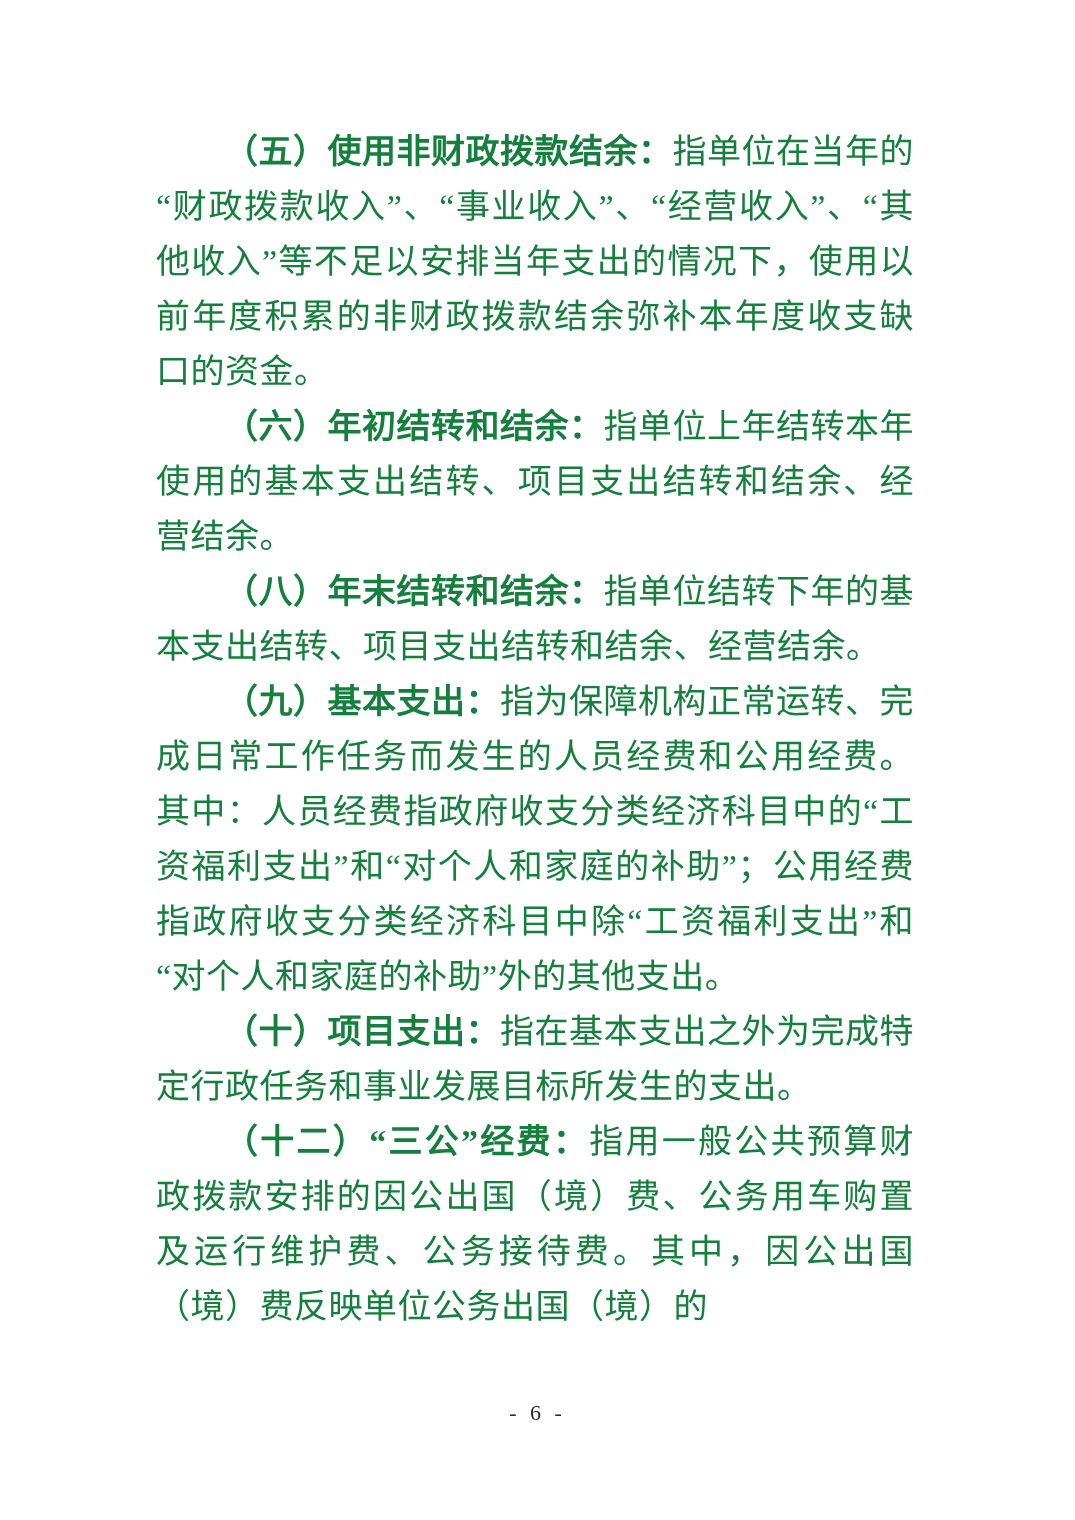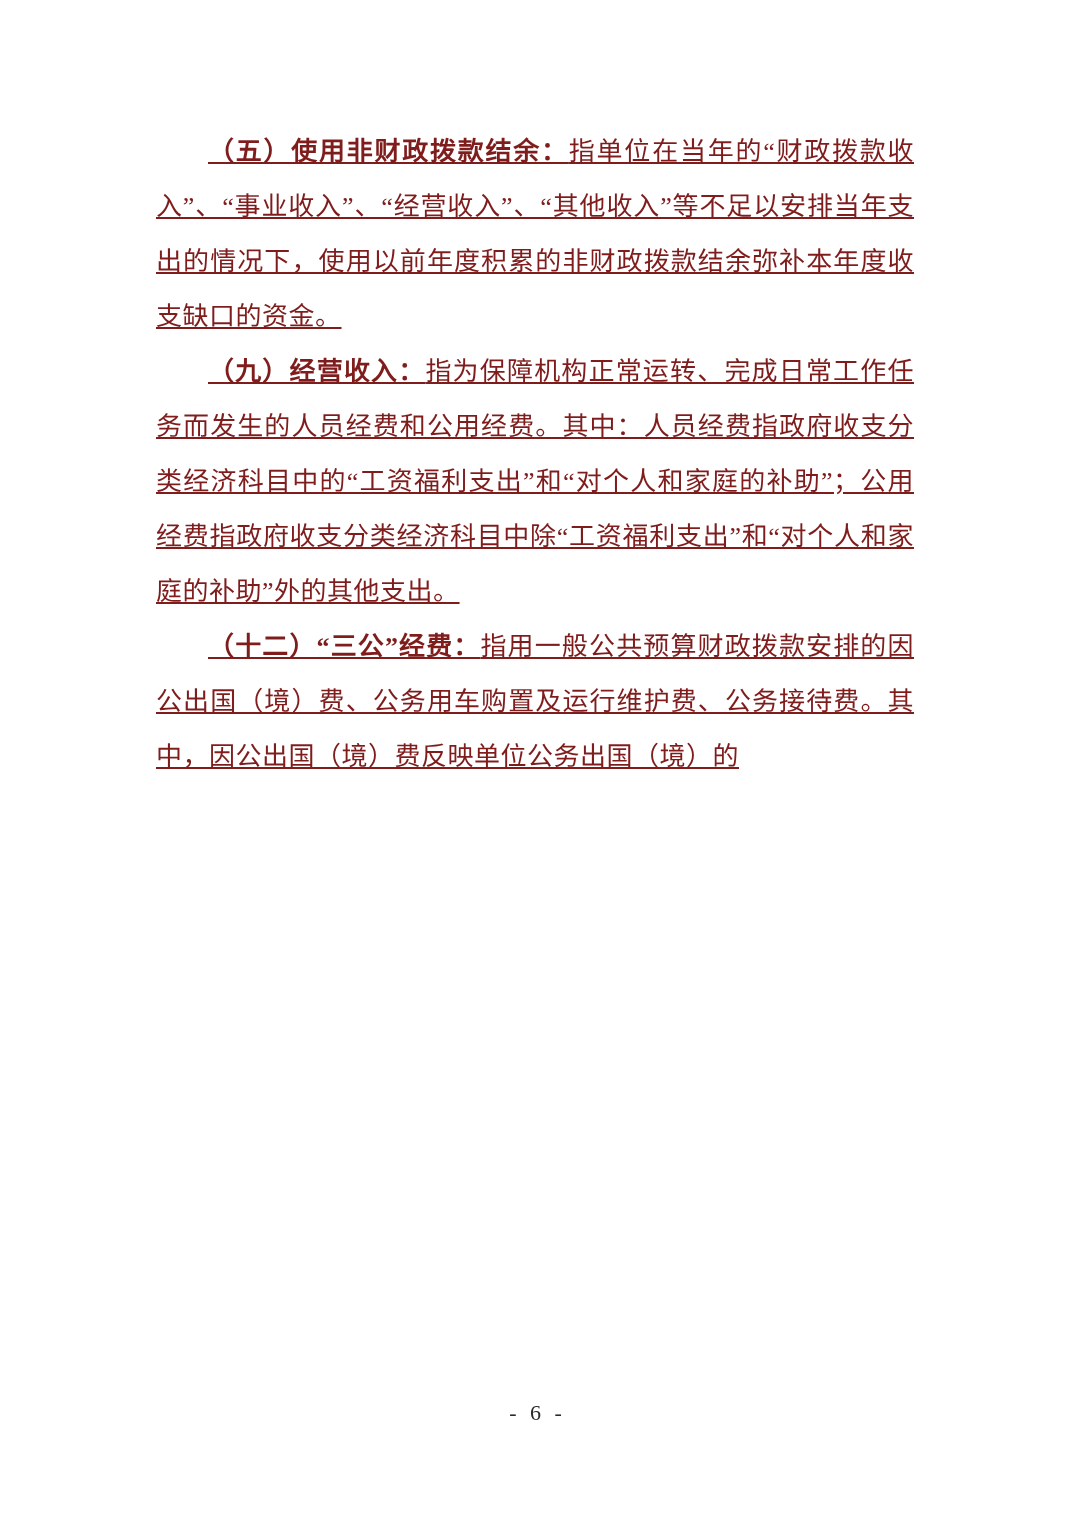--- a/index.html
+++ b/index.html
@@ -17,29 +17,28 @@
   }
   .content {
     position: absolute;
     left: 156px;
     top: 124px;
     width: 758px;
   }
   .para {
     margin: 0;
     padding: 0;
-    font-size: 26px;
+    font-size: 34px;
     line-height: 55px;
-    color: #7f1d1d;
+    color: #15803d;
     text-align: justify;
     text-justify: inter-character;
     text-align-last: left;
     text-indent: 2em;
     letter-spacing: 0.5px;
-    text-decoration: underline;
   }
   .para .head {
     font-weight: bold;
   }
   .pagenum {
     position: absolute;
     top: 1400px;
     left: 0;
     width: 100%;
     text-align: center;
@@ -50,25 +49,28 @@
   }
 </style>
 </head>
 <body>
 
 <div class="page">
   <div class="content">
 
     <p class="para"><span class="head">（五）使用非财政拨款结余：</span><span>指单位在当年的“财政拨款收入”、“事业收入”、“经营收入”、“其他收入”等不足以安排当年支出的情况下，使用以前年度积累的非财政拨款结余弥补本年度收支缺口的资金。</span></p>
 
+    <p class="para"><span class="head">（六）年初结转和结余：</span><span>指单位上年结转本年使用的基本支出结转、项目支出结转和结余、经营结余。</span></p>
 
 
+    <p class="para"><span class="head">（八）年末结转和结余：</span><span>指单位结转下年的基本支出结转、项目支出结转和结余、经营结余。</span></p>
 
-    <p class="para"><span class="head">（九）经营收入：</span><span>指为保障机构正常运转、完成日常工作任务而发生的人员经费和公用经费。其中：人员经费指政府收支分类经济科目中的“工资福利支出”和“对个人和家庭的补助”；公用经费指政府收支分类经济科目中除“工资福利支出”和“对个人和家庭的补助”外的其他支出。</span></p>
+    <p class="para"><span class="head">（九）基本支出：</span><span>指为保障机构正常运转、完成日常工作任务而发生的人员经费和公用经费。其中：人员经费指政府收支分类经济科目中的“工资福利支出”和“对个人和家庭的补助”；公用经费指政府收支分类经济科目中除“工资福利支出”和“对个人和家庭的补助”外的其他支出。</span></p>
 
+    <p class="para"><span class="head">（十）项目支出：</span><span>指在基本支出之外为完成特定行政任务和事业发展目标所发生的支出。</span></p>
 
 
     <p class="para"><span class="head">（十二）“三公”经费：</span><span>指用一般公共预算财政拨款安排的因公出国（境）费、公务用车购置及运行维护费、公务接待费。其中，因公出国（境）费反映单位公务出国（境）的</span></p>
 
   </div>
 
   <div class="pagenum">- 6 -</div>
 </div>
 
 </body></html>

